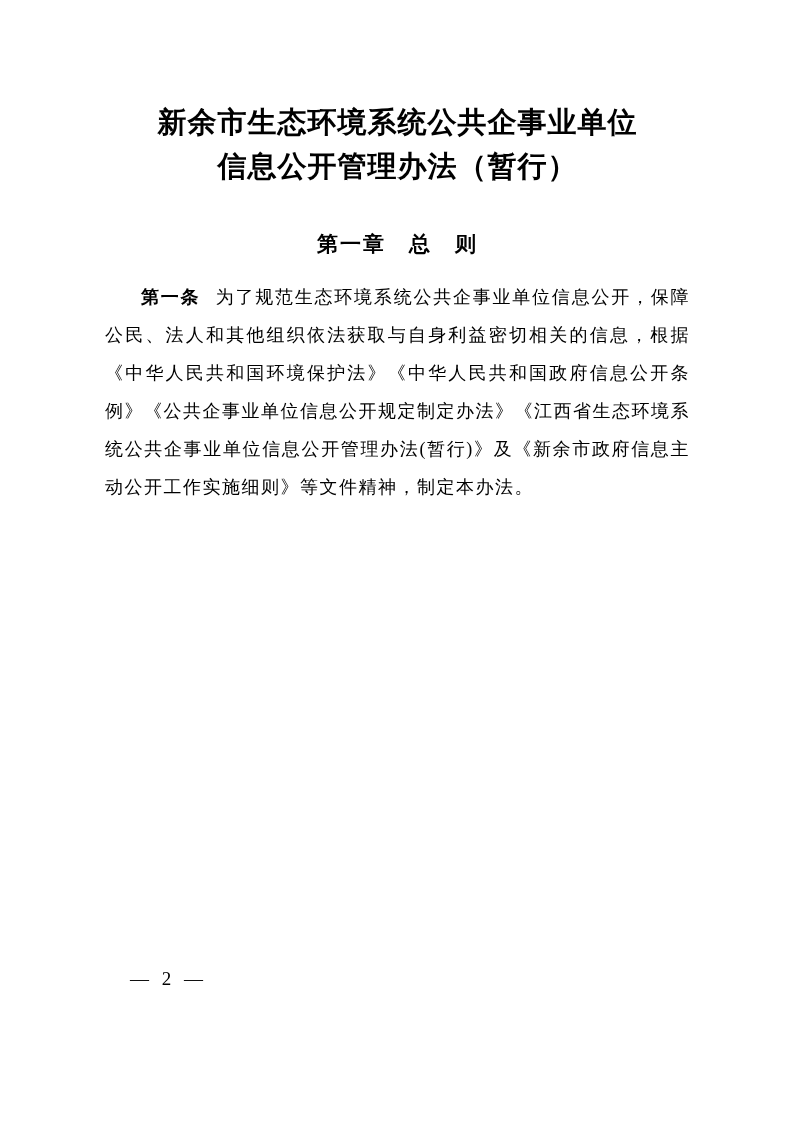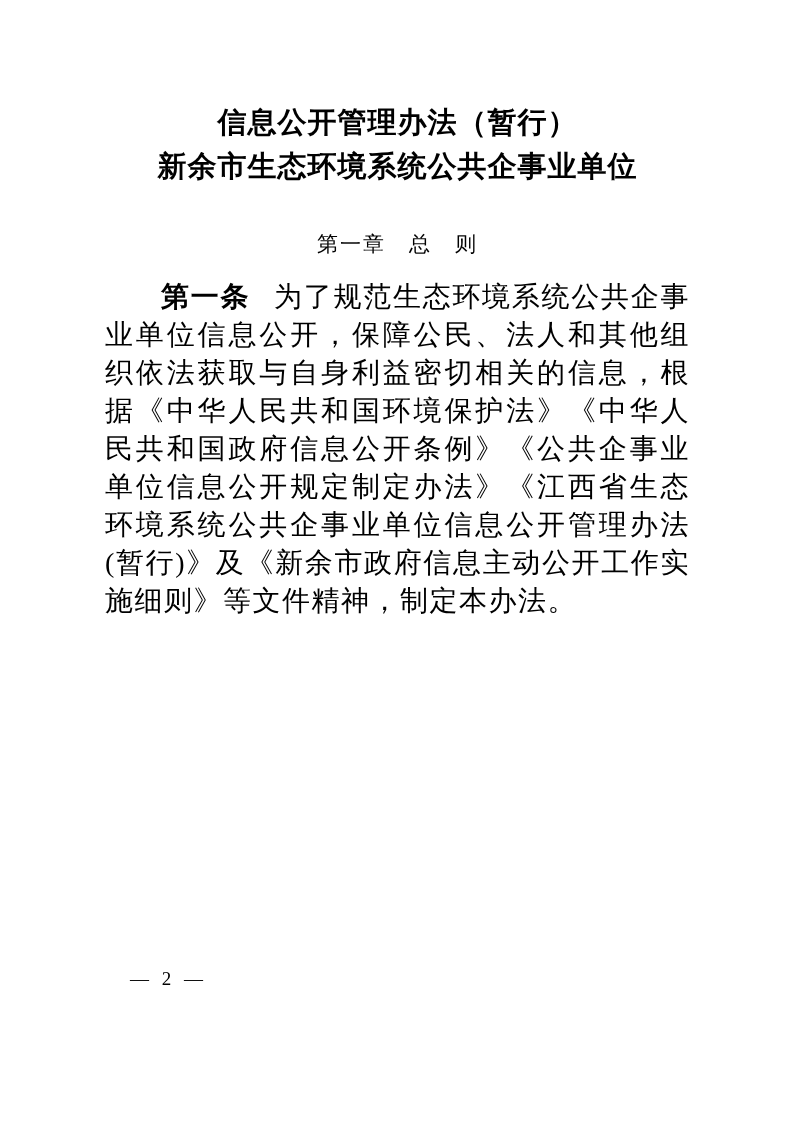--- a/index.html
+++ b/index.html
@@ -25,29 +25,29 @@
     margin-top: 100px;
     text-align: center;
     font-weight: bold;
     font-size: 29px;
     line-height: 44px;
     letter-spacing: 1px;
   }
   .chapter-heading {
     margin-top: 42px;
     text-align: center;
-    font-weight: normal;
+    font-weight: bold;
     font-size: 21px;
     letter-spacing: 2px;
   }
   .body-text {
     margin-top: 20px;
   }
   .article {
-    font-size: 28px;
+    font-size: 18px;
     line-height: 38px;
     text-align: justify;
     text-justify: inter-ideograph;
     text-indent: 2em;
     letter-spacing: 1.5px;
   }
   .article-label {
     font-weight: bold;
     margin-right: 0.85em;
   }
@@ -59,22 +59,22 @@
     letter-spacing: 4px;
   }
 </style>
 </head>
 <body>
 
 <div class="page">
   <div class="content">
 
     <div class="doc-title">
+      <div>新余市生态环境系统公共企事业单位</div>
       <div>信息公开管理办法（暂行）</div>
-      <div>新余市生态环境系统公共企事业单位</div>
     </div>
 
     <div class="chapter-heading">第一章　总　则</div>
 
     <div class="body-text">
 
       <p class="article">
         <span class="article-label">第一条</span><span>为了规范生态环境系统公共企事业单位信息公开，保障公民、法人和其他组织依法获取与自身利益密切相关的信息，根据《中华人民共和国环境保护法》《中华人民共和国政府信息公开条例》《公共企事业单位信息公开规定制定办法》《江西省生态环境系统公共企事业单位信息公开管理办法(暂行)》及《新余市政府信息主动公开工作实施细则》等文件精神，制定本办法。</span>
       </p>
 

